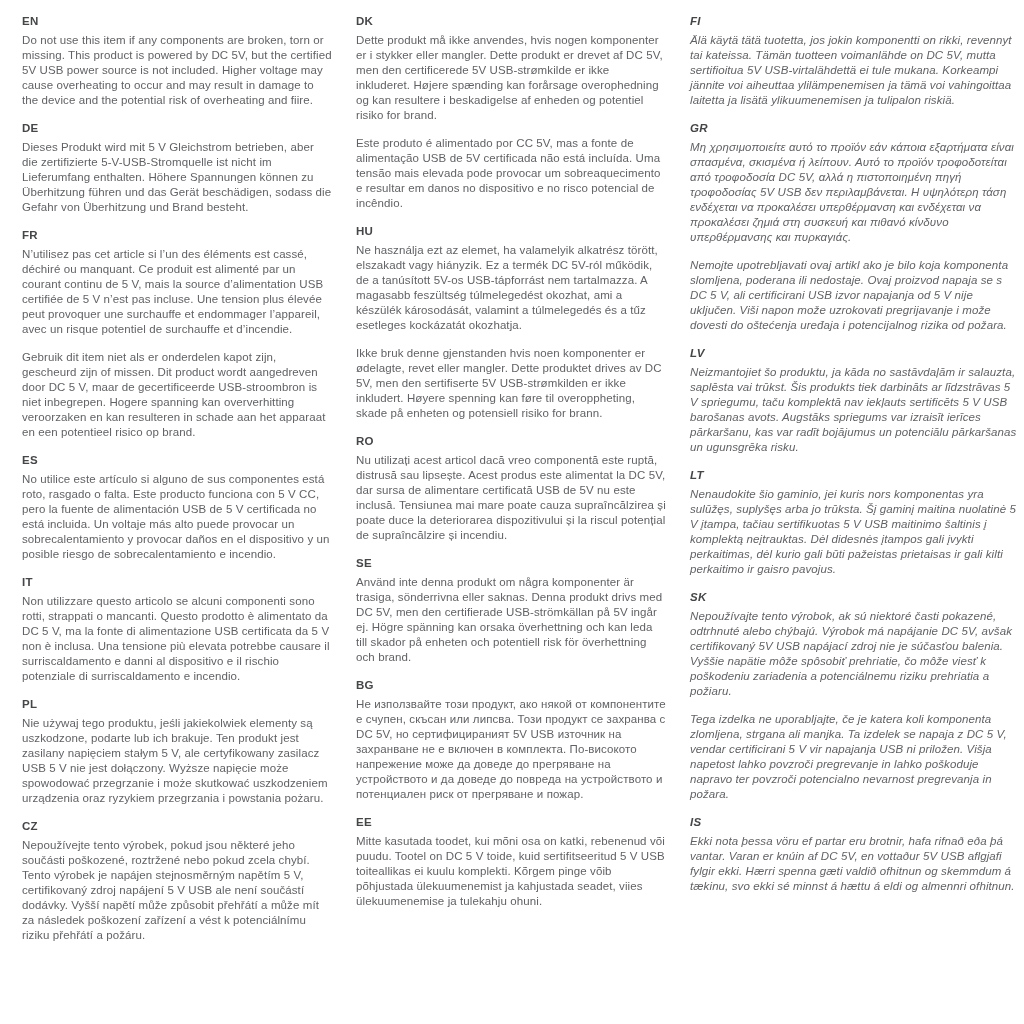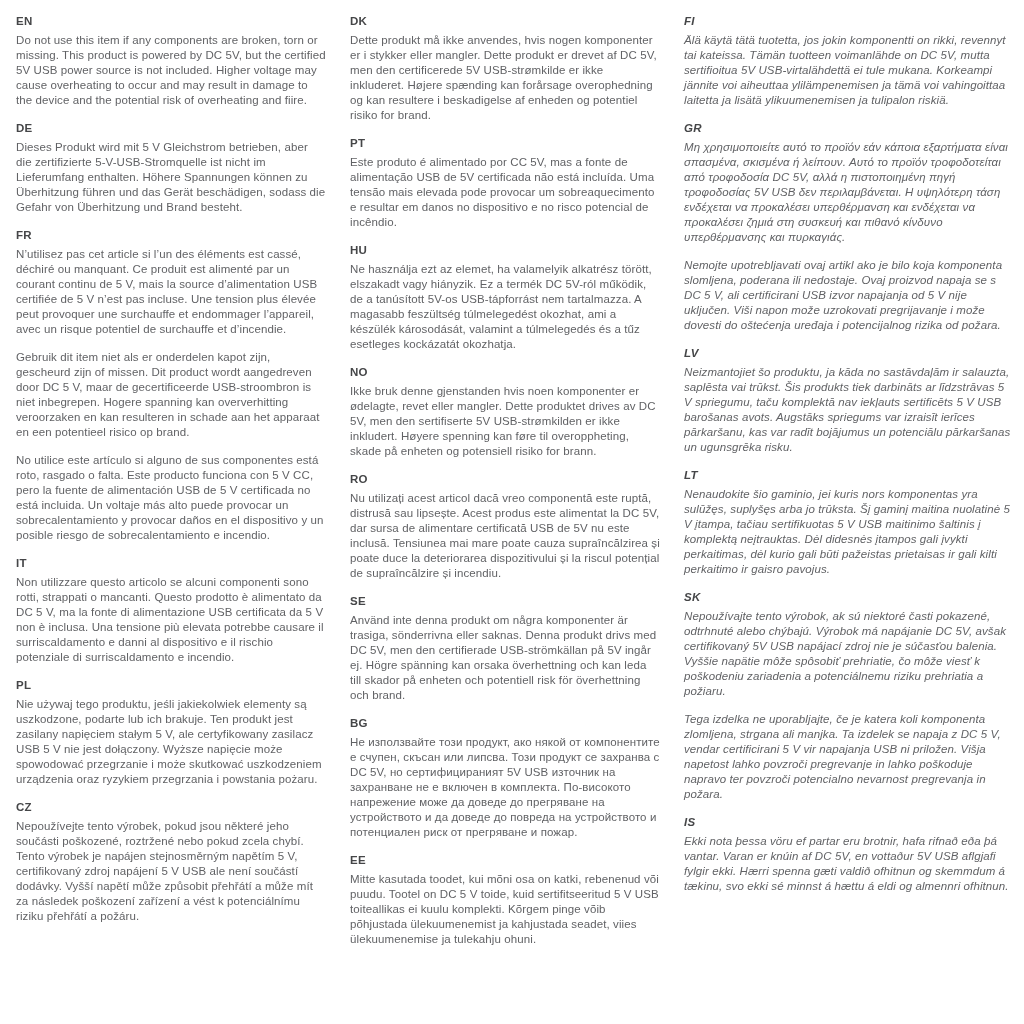--- a/index.html
+++ b/index.html
@@ -9,21 +9,21 @@
   }
   body {
     width: 1024px;
     height: 1024px;
     font-family: "Liberation Sans", sans-serif;
     overflow: hidden;
   }
   .page {
     display: flex;
     gap: 24px;
-    padding: 14px 14px 0 16px;
+    padding: 14px 14px 0 22px;
     box-sizing: border-box;
     width: 1024px;
   }
   .col {
     flex: 0 0 310px;
     width: 310px;
   }
   .col:last-child {
     flex: 0 0 330px;
     width: 330px;
@@ -63,20 +63,21 @@
       <p>Dieses Produkt wird mit 5 V Gleichstrom betrieben, aber die zertifizierte 5-V-USB-Stromquelle ist nicht im Lieferumfang enthalten. Höhere Spannungen können zu Überhitzung führen und das Gerät beschädigen, sodass die Gefahr von Überhitzung und Brand besteht.</p>
     </section>
     <section class="block">
       <h2>FR</h2>
       <p>N’utilisez pas cet article si l’un des éléments est cassé, déchiré ou manquant. Ce produit est alimenté par un courant continu de 5 V, mais la source d’alimentation USB certifiée de 5 V n’est pas incluse. Une tension plus élevée peut provoquer une surchauffe et endommager l’appareil, avec un risque potentiel de surchauffe et d’incendie.</p>
     </section>
     <section class="block">
       <p>Gebruik dit item niet als er onderdelen kapot zijn, gescheurd zijn of missen. Dit product wordt aangedreven door DC 5 V, maar de gecertificeerde USB-stroombron is niet inbegrepen. Hogere spanning kan oververhitting veroorzaken en kan resulteren in schade aan het apparaat en een potentieel risico op brand.</p>
     </section>
     <section class="block">
+      <h2>ES</h2>
       <p>No utilice este artículo si alguno de sus componentes está roto, rasgado o falta. Este producto funciona con 5 V CC, pero la fuente de alimentación USB de 5 V certificada no está incluida. Un voltaje más alto puede provocar un sobrecalentamiento y provocar daños en el dispositivo y un posible riesgo de sobrecalentamiento e incendio.</p>
     </section>
     <section class="block">
       <h2>IT</h2>
       <p>Non utilizzare questo articolo se alcuni componenti sono rotti, strappati o mancanti. Questo prodotto è alimentato da DC 5 V, ma la fonte di alimentazione USB certificata da 5 V non è inclusa. Una tensione più elevata potrebbe causare il surriscaldamento e danni al dispositivo e il rischio potenziale di surriscaldamento e incendio.</p>
     </section>
     <section class="block">
       <h2>PL</h2>
       <p>Nie używaj tego produktu, jeśli jakiekolwiek elementy są uszkodzone, podarte lub ich brakuje. Ten produkt jest zasilany napięciem stałym 5 V, ale certyfikowany zasilacz USB 5 V nie jest dołączony. Wyższe napięcie może spowodować przegrzanie i może skutkować uszkodzeniem urządzenia oraz ryzykiem przegrzania i powstania pożaru.</p>
     </section>
@@ -85,29 +86,27 @@
       <p>Nepoužívejte tento výrobek, pokud jsou některé jeho součásti poškozené, roztržené nebo pokud zcela chybí. Tento výrobek je napájen stejnosměrným napětím 5 V, certifikovaný zdroj napájení 5 V USB ale není součástí dodávky. Vyšší napětí může způsobit přehřátí a může mít za následek poškození zařízení a vést k potenciálnímu riziku přehřátí a požáru.</p>
     </section>
   </div>
 
   <div class="col">
     <section class="block">
       <h2>DK</h2>
       <p>Dette produkt må ikke anvendes, hvis nogen komponenter er i stykker eller mangler. Dette produkt er drevet af DC 5V, men den certificerede 5V USB-strømkilde er ikke inkluderet. Højere spænding kan forårsage overophedning og kan resultere i beskadigelse af enheden og potentiel risiko for brand.</p>
     </section>
     <section class="block">
-      <h2>PT</h2>
       <p>Este produto é alimentado por CC 5V, mas a fonte de alimentação USB de 5V certificada não está incluída. Uma tensão mais elevada pode provocar um sobreaquecimento e resultar em danos no dispositivo e no risco potencial de incêndio.</p>
     </section>
     <section class="block">
       <h2>HU</h2>
       <p>Ne használja ezt az elemet, ha valamelyik alkatrész törött, elszakadt vagy hiányzik. Ez a termék DC 5V-ról működik, de a tanúsított 5V-os USB-tápforrást nem tartalmazza. A magasabb feszültség túlmelegedést okozhat, ami a készülék károsodását, valamint a túlmelegedés és a tűz esetleges kockázatát okozhatja.</p>
     </section>
     <section class="block">
-      <h2>NO</h2>
       <p>Ikke bruk denne gjenstanden hvis noen komponenter er ødelagte, revet eller mangler. Dette produktet drives av DC 5V, men den sertifiserte 5V USB-strømkilden er ikke inkludert. Høyere spenning kan føre til overoppheting, skade på enheten og potensiell risiko for brann.</p>
     </section>
     <section class="block">
       <h2>RO</h2>
       <p>Nu utilizați acest articol dacă vreo componentă este ruptă, distrusă sau lipsește. Acest produs este alimentat la DC 5V, dar sursa de alimentare certificată USB de 5V nu este inclusă. Tensiunea mai mare poate cauza supraîncălzirea și poate duce la deteriorarea dispozitivului și la riscul potențial de supraîncălzire și incendiu.</p>
     </section>
     <section class="block">
       <h2>SE</h2>
       <p>Använd inte denna produkt om några komponenter är trasiga, sönderrivna eller saknas. Denna produkt drivs med DC 5V, men den certifierade USB-strömkällan på 5V ingår ej. Högre spänning kan orsaka överhettning och kan leda till skador på enheten och potentiell risk för överhettning och brand.</p>
     </section>

